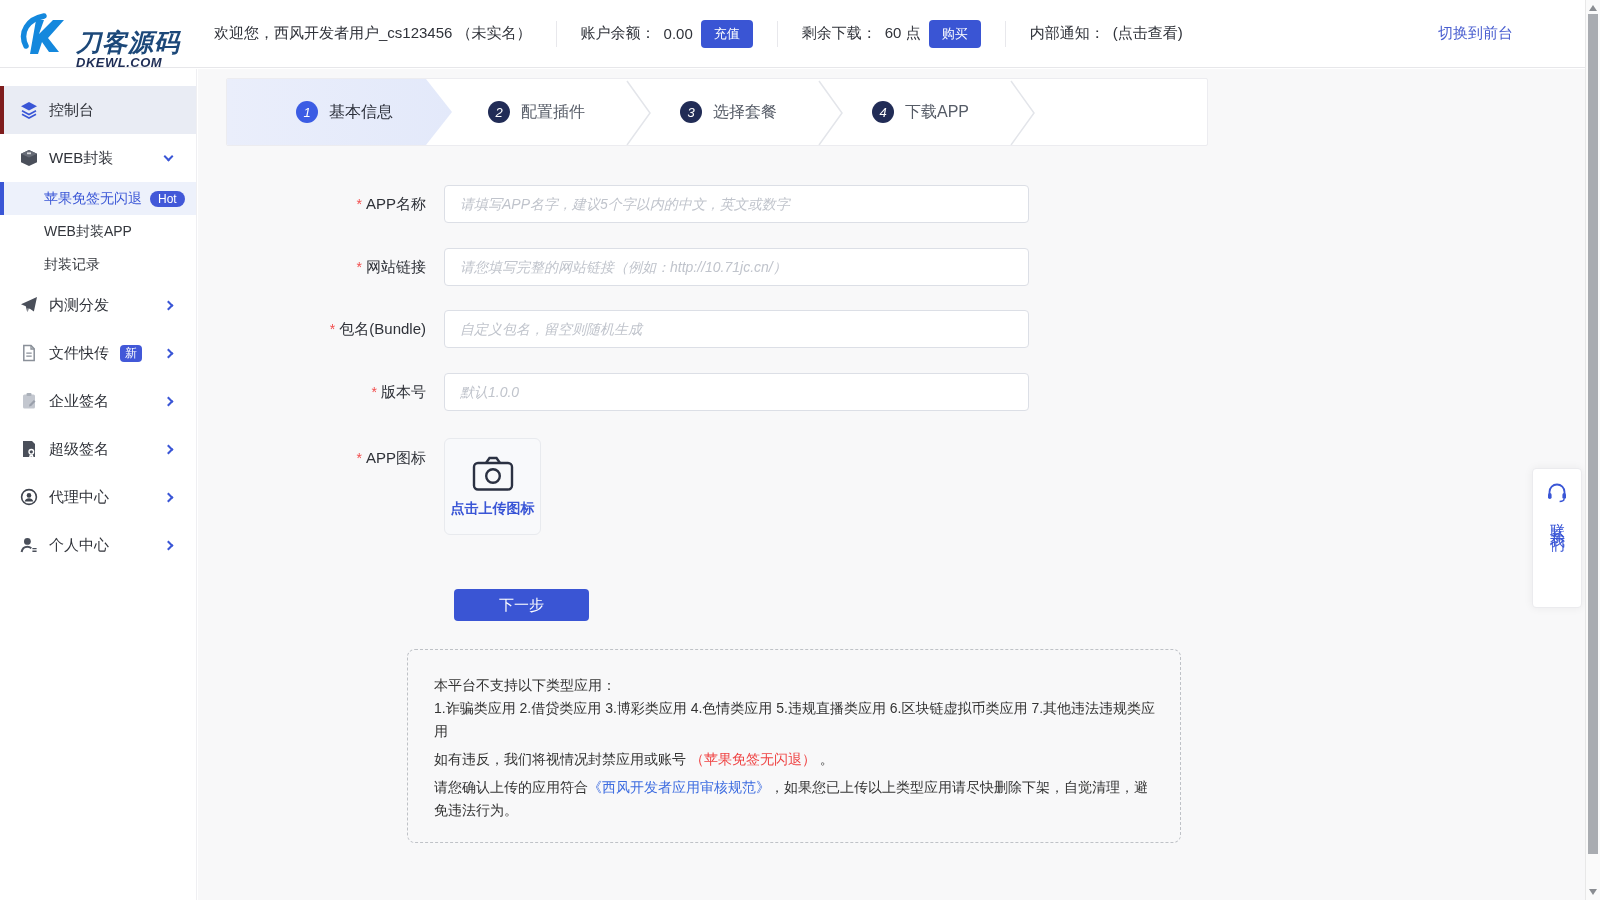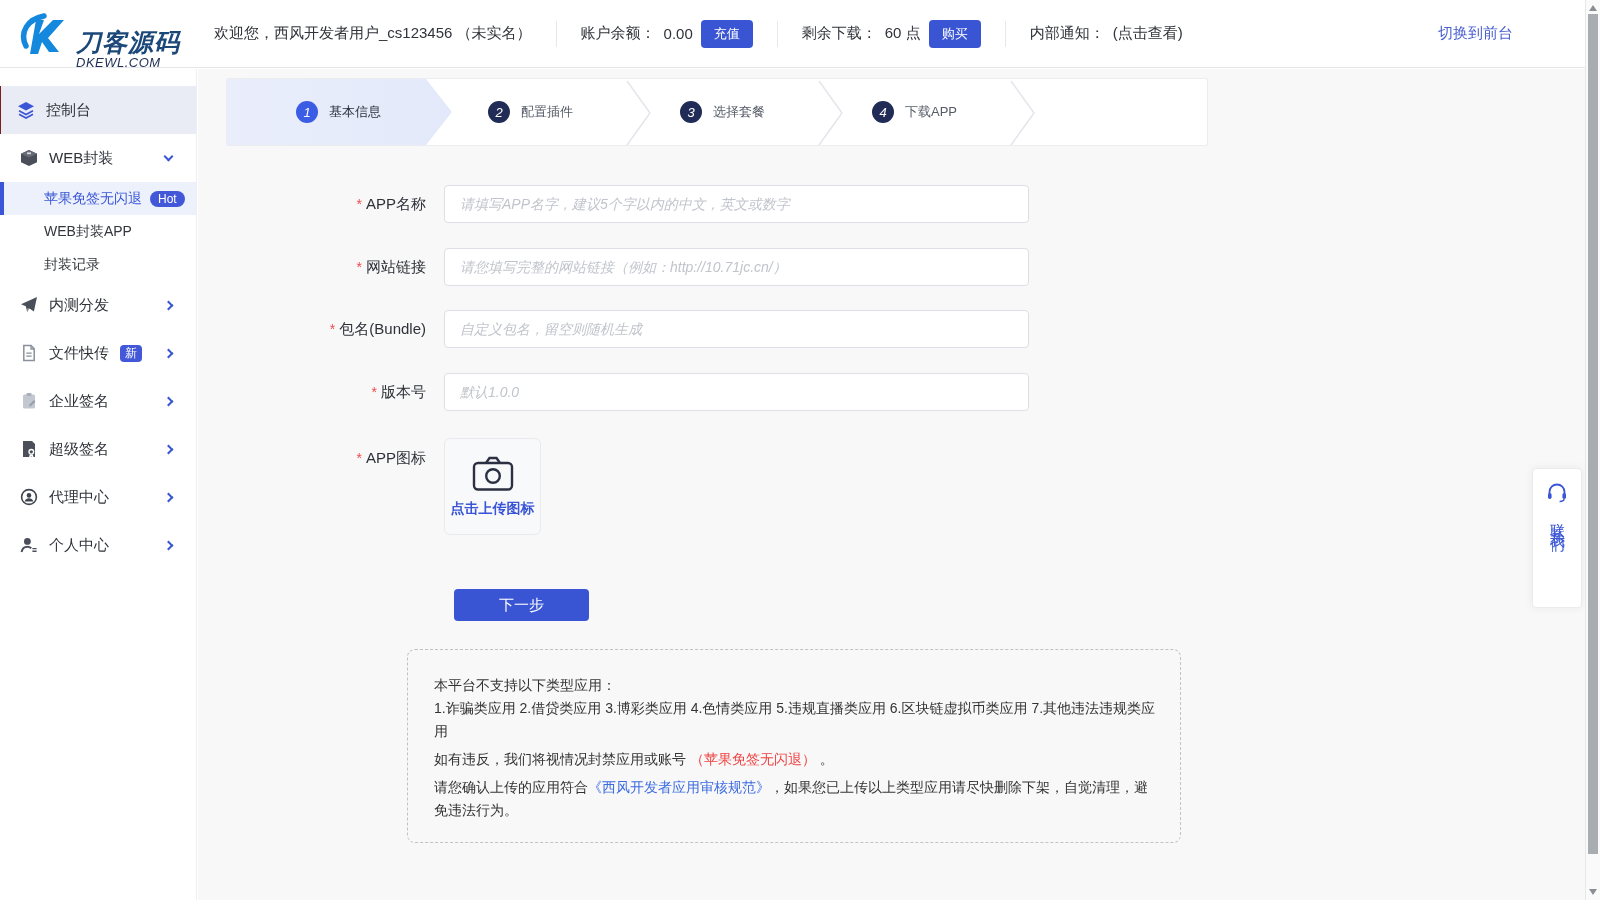--- a/index.html
+++ b/index.html
@@ -9,40 +9,40 @@
     background:#fff; position:relative; color:#333;
   }
   
   .topbar {
     position:absolute; left:0; top:0; right:15px; height:68px;
     background:#fff; border-bottom:1px solid #e7e7ea;
     display:flex; align-items:center; padding:0 72px 0 18px; z-index:5;
   }
   .logo { display:flex; align-items:center; gap:6px; width:186px; cursor:pointer; }
   .logo-title { font-size:25px; font-weight:bold; font-style:italic; color:#1c4879; letter-spacing:1px; line-height:26px;margin-top:32px;}
-  .logo-sub { font-size:13px; font-weight:normal; font-style:italic; color:#1e2d55; letter-spacing:.5px;}
+  .logo-sub { font-size:13px; font-weight:bold; font-style:italic; color:#1e2d55; letter-spacing:.5px;}
   .welcome { font-size:15px; color:#30333a; margin-left:10px; white-space:nowrap;}
   .vdiv { width:1px; height:26px; background:#e8e8ec; margin:0 24px; flex:none;}
   .hgroup { display:flex; align-items:center; gap:8px; font-size:15px; color:#30333a; white-space:nowrap;}
   .btn-blue {
     background:#3a55d4; color:#fff; border:none; border-radius:4px;
     font-size:13px; padding:5px 13px; cursor:pointer; font-family:inherit;
   }
   .switch-link { margin-left:auto; font-size:15px; color:#4a5fd0; text-decoration:none; cursor:pointer; white-space:nowrap;}
   
   .sidebar {
     position:absolute; left:0; top:69px; width:197px; bottom:0;
     background:#fff; border-right:1px solid #efeff2; padding-top:17px; z-index:4;
   }
   .side-item {
     height:48px; display:flex; align-items:center; gap:11px;
     padding-left:20px; font-size:15px; color:#30333a; cursor:pointer; position:relative;
   }
   .side-item .ic { width:18px; height:18px; flex:none; display:flex; align-items:center; justify-content:center;}
-  .side-item.active-main { background:#e9ecf4; border-left:1px solid #7f1d1d; padding-left:16px; }
+  .side-item.active-main { background:#e9ecf4; border-left:4px solid #7f1d1d; padding-left:16px; }
   .side-sub {
     height:33px; display:flex; align-items:center; gap:8px;
     padding-left:44px; font-size:14px; color:#33363c; cursor:pointer;
   }
   .side-sub.active-sub { background:#edf1fb; border-left:4px solid #3a56d6; padding-left:40px; color:#3a56d6; }
   .badge-pill {
     background:#4258d8; color:#fff; font-size:12px; border-radius:9px;
     padding:2px 8px; line-height:12px;
   }
   .badge-sq {
@@ -65,21 +65,21 @@
     clip-path:polygon(0 0, calc(100% - 26px) 0, 100% 50%, calc(100% - 26px) 100%, 0 100%);
   }
   .chev-sep { position:absolute; top:0; }
   .step { position:absolute; top:0; height:100%; display:flex; align-items:center; gap:11px; }
   .snum {
     width:22px; height:22px; border-radius:50%; color:#fff; font-size:13px; font-style:italic;
     display:flex; align-items:center; justify-content:center; flex:none;
   }
   .snum.on { background:#3b5ce4; }
   .snum.off { background:#212c56; }
-  .slabel { font-size:13px; color:#555b66;text-align:right; }
+  .slabel { font-size:16px; color:#555b66;text-align:right; }
   .step.first .slabel { color:#2b2f3a; }
   
   .frow { position:absolute; left:28px; display:flex; align-items:flex-start; }
   .flabel { width:200px; text-align:right; line-height:38px; font-size:15px; color:#2e3138; white-space:nowrap;}
   .req { color:#f24c4c; margin-right:4px; font-size:14px;}
   .finput {
     margin-left:18px; width:585px; height:38px; border:1px solid #dcdfe6; border-radius:4px;
     padding:0 15px; font-size:14px; color:#333; background:#fff; outline:none; font-family:inherit;font-style:italic;
   }
   .finput::placeholder { color:#c0c4cc; }

